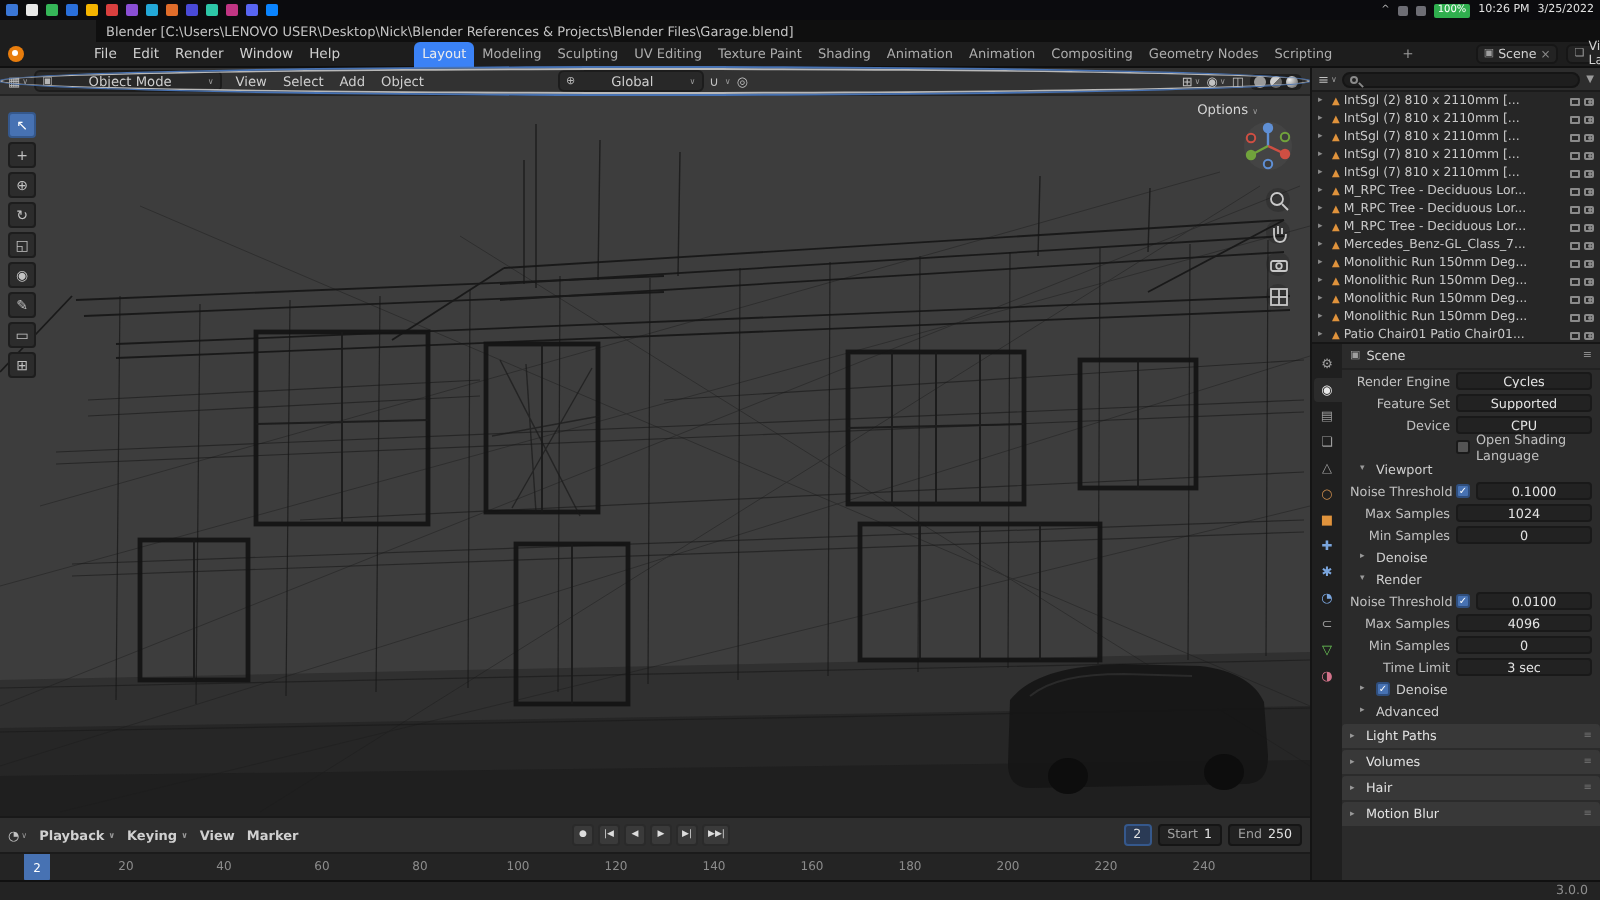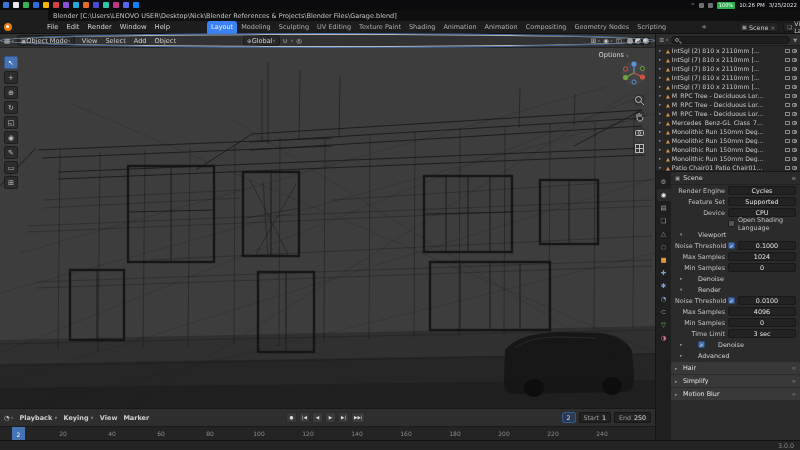--- a/index.html
+++ b/index.html
@@ -36,21 +36,21 @@
   .topbar-right{margin-left:auto;display:flex;gap:4px;align-items:center;}
   .pill{display:flex;align-items:center;gap:2px;background:#232323;border:1px solid #161616;border-radius:3px;padding:0 3px;height:10px;font-size:6.3px;}
   .pill-ico{color:#9f9f9f;font-size:5.5px;}
   .pill-x{color:#8a8a8a;font-size:6px;}
 
   
   .vp-header{position:absolute;top:34px;left:0;width:655px;height:14px;background:#323232;
     display:flex;align-items:center;gap:3px;padding:0 4px;font-size:6.6px;border-bottom:1px solid #242424;}
   .hdr-ico{color:#c2c2c2;display:flex;align-items:center;gap:1px;font-size:6.5px;}
   .cr{font-size:4px;color:#9a9a9a;}
-  .hdr-drop{display:flex;align-items:center;gap:0;background:#282828;border:1px solid #1c1c1c;border-radius:3px;padding:0 3px;height:11px;white-space:nowrap;}
+  .hdr-drop{display:flex;align-items:center;gap:18px;background:#282828;border:1px solid #1c1c1c;border-radius:3px;padding:0 3px;height:11px;white-space:nowrap;}
   .mode-ico,.glb{font-size:5.5px;color:#b5b5b5;}
   .hdr-center{display:flex;align-items:center;gap:3px;margin-left:60px;}
   .hdr-right{margin-left:auto;display:flex;align-items:center;gap:3px;}
   .shading-group{display:flex;gap:2px;background:#1f1f1f;border-radius:3px;padding:1px 2px;align-items:center;}
   .shade-ball{width:6px;height:6px;border-radius:50%;background:#9a9a9a;}
   .shade-ball.wire{background:transparent;border:1px solid #b8b8b8;}
   .shade-ball.material{background:linear-gradient(135deg,#cfcfcf 50%,#6b6b6b 50%);}
   .shade-ball.rendered{background:radial-gradient(circle at 30% 30%,#eee,#555);}
   .shade-ball.active{outline:1.5px solid #4772b3;}
 
@@ -111,21 +111,21 @@
   .prop-crumb{height:13px;display:flex;align-items:center;gap:3px;padding:0 4px;border-bottom:1px solid #222;color:#d8d8d8;}
   .crumb-ico{color:#9f9f9f;font-size:5.5px;}
   .crumb-menu{margin-left:auto;color:#8a8a8a;font-size:5.5px;}
   .prop-row{height:11px;display:flex;align-items:center;padding:0 4px;gap:3px;}
   .prop-label{width:50px;text-align:right;color:#c0c0c0;white-space:nowrap;flex:none;}
   .check-label{color:#c0c0c0;}
   .prop-value{flex:1;height:9px;background:#222;border:1px solid #191919;border-radius:2px;
     display:flex;align-items:center;justify-content:center;color:#e4e4e4;overflow:hidden;white-space:nowrap;}
   .prop-section{height:12px;margin-top:1px;background:#383838;display:flex;align-items:center;gap:3px;padding:0 4px;border-radius:2px 2px 0 0;color:#e2e2e2;}
   .sec-drag{margin-left:auto;color:#777;font-size:5px;}
-  .prop-subsection{height:11px;display:flex;align-items:center;gap:13px;padding:0 9px;color:#cfcfcf;}
+  .prop-subsection{height:11px;display:flex;align-items:center;gap:3px;padding:0 9px;color:#cfcfcf;}
   .caret{color:#9a9a9a;font-size:4.5px;width:5px;flex:none;}
   .checkbox{width:7px;height:7px;border-radius:1.5px;background:#545454;border:1px solid #1a1a1a;
     display:flex;align-items:center;justify-content:center;font-size:5px;color:#fff;flex:none;}
   .checkbox.checked{background:#4772b3;border-color:#2f4e7d;}
 
   
   .statusbar{position:absolute;bottom:0;left:0;right:0;height:10px;background:#232323;
     display:flex;align-items:center;font-size:6.3px;color:#8f8f8f;padding:0 6px;border-top:1px solid #101010;}
   .sb-right{margin-left:auto;}
 </style>
@@ -647,26 +647,31 @@
               <span class="caret">▸</span>
               <span class="checkbox checked">✓</span>
               <span>Denoise</span>
             </div>
             <div class="prop-subsection">
               <span class="caret">▸</span>
               <span>Advanced</span>
             </div>
             <div class="prop-section">
               <span class="caret">▸</span>
-              <span>Hair</span>
+              <span>Light Paths</span>
               <span class="sec-drag">≡</span>
             </div>
             <div class="prop-section">
               <span class="caret">▸</span>
-              <span>Simplify</span>
+              <span>Volumes</span>
+              <span class="sec-drag">≡</span>
+            </div>
+            <div class="prop-section">
+              <span class="caret">▸</span>
+              <span>Hair</span>
               <span class="sec-drag">≡</span>
             </div>
             <div class="prop-section">
               <span class="caret">▸</span>
               <span>Motion Blur</span>
               <span class="sec-drag">≡</span>
             </div>
           </div>
       </div>
     </div>

